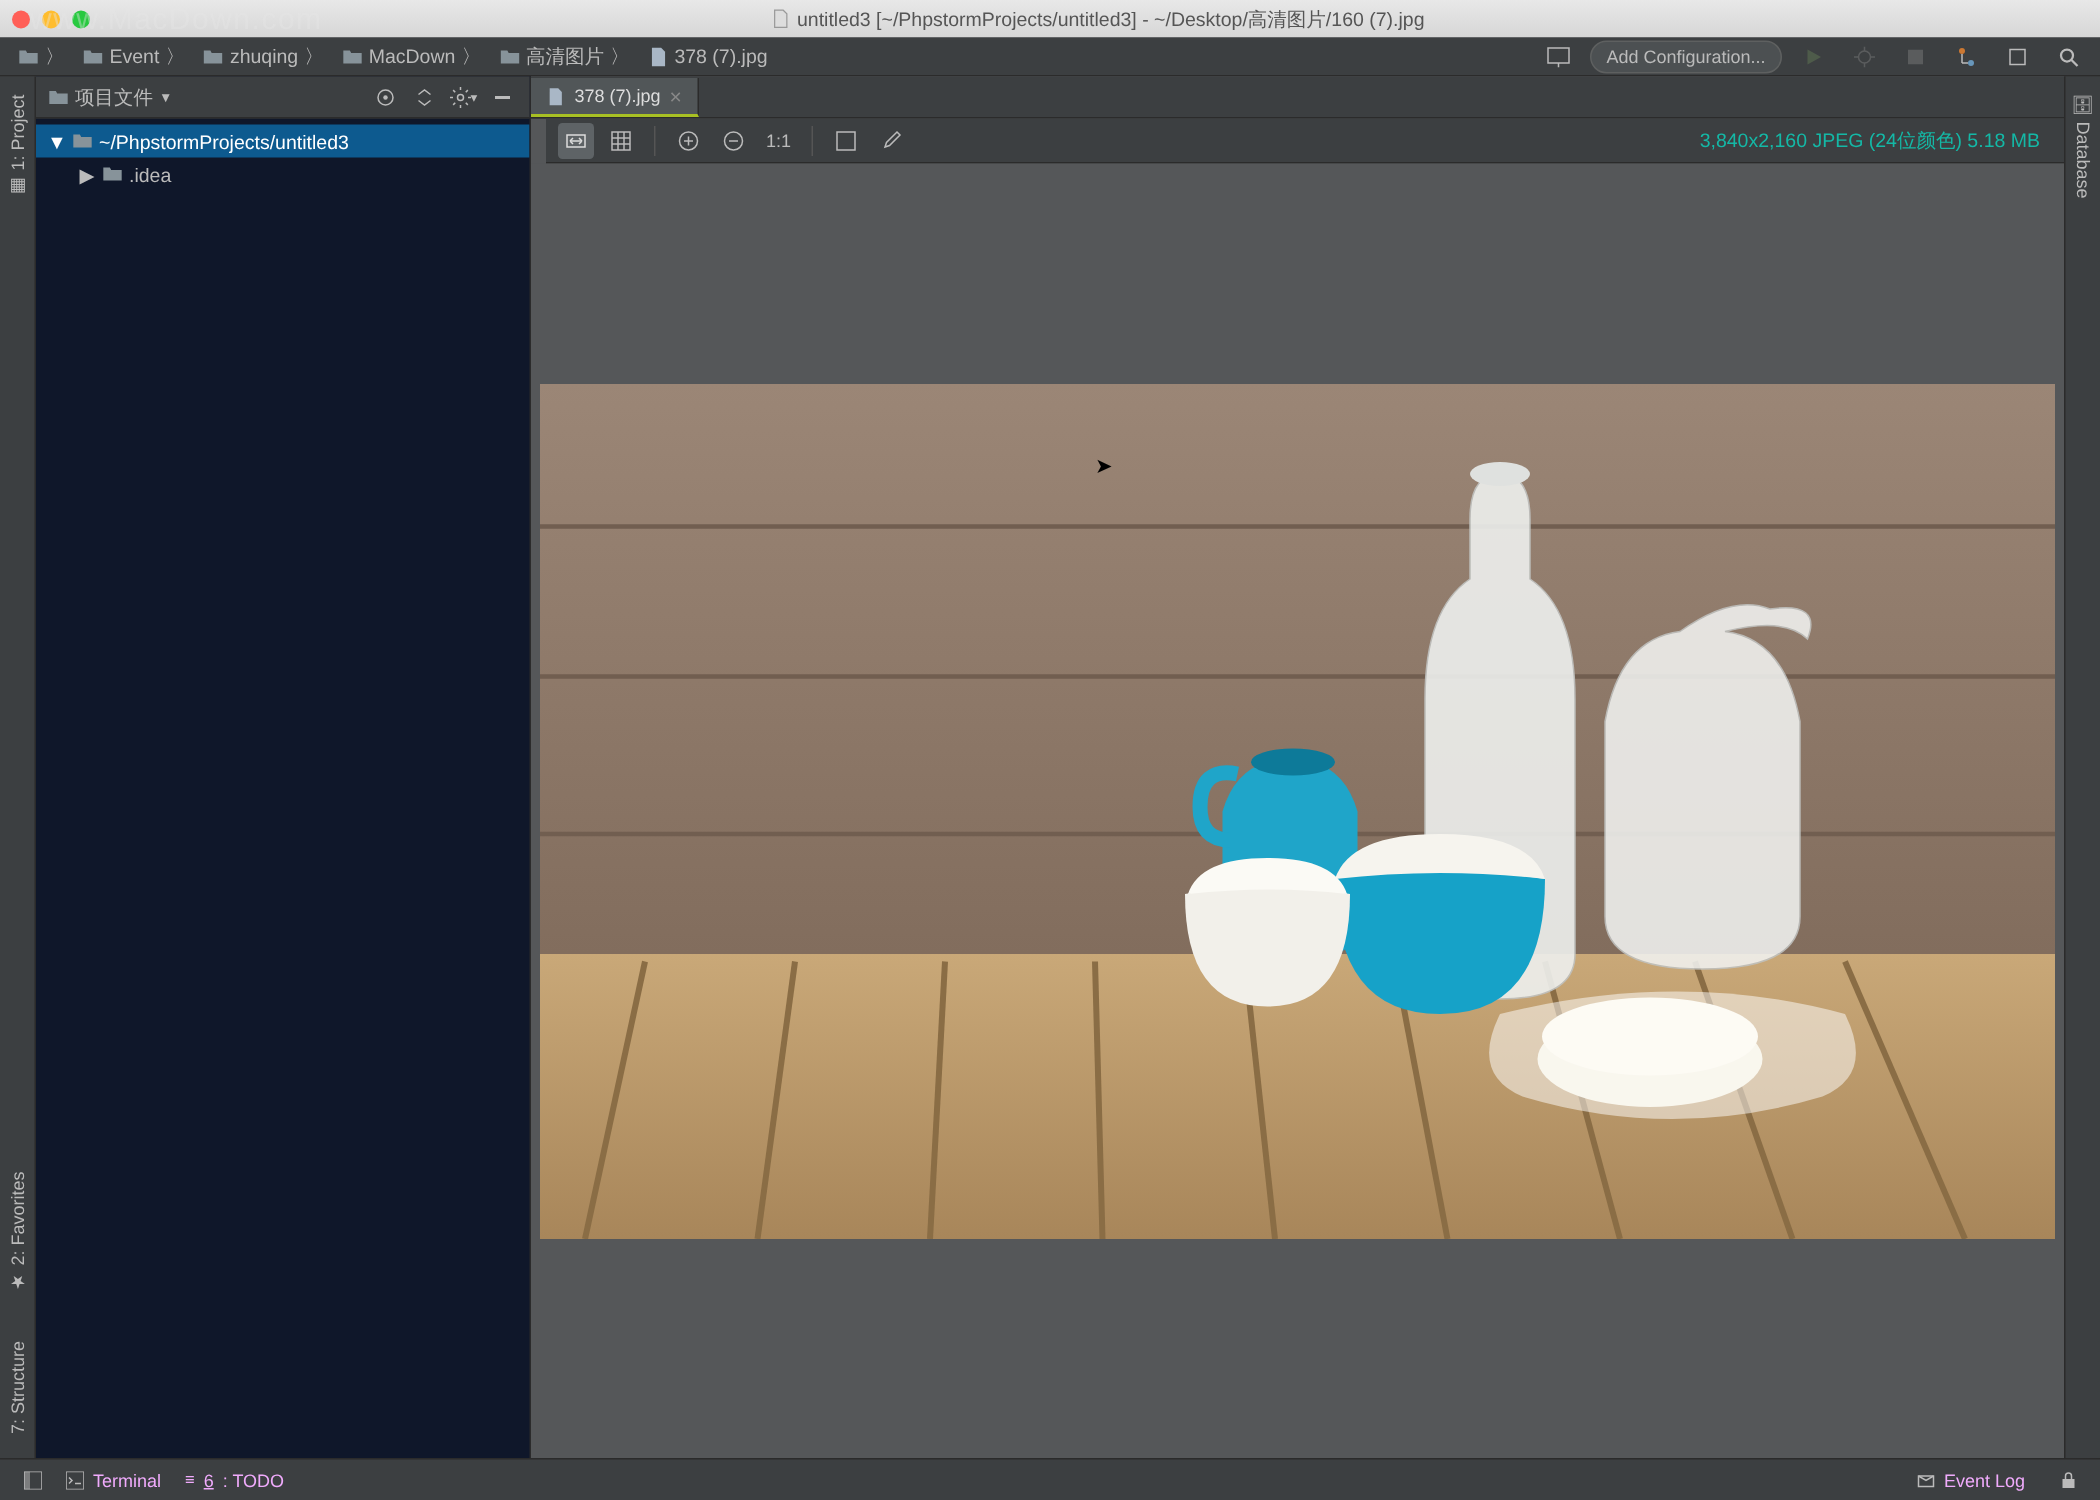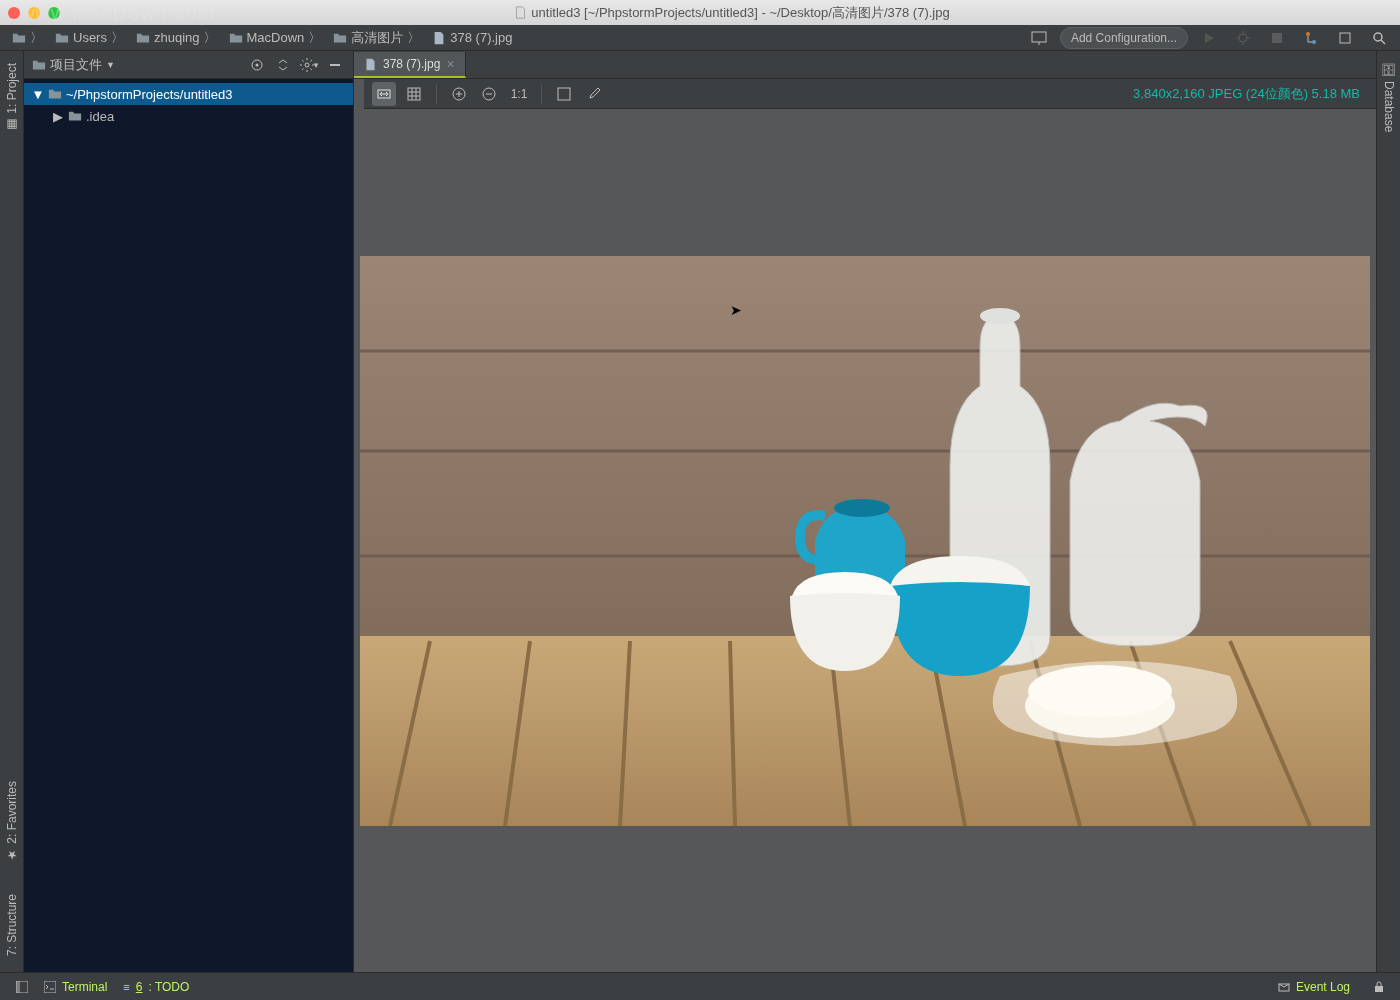--- a/index.html
+++ b/index.html
@@ -36,56 +36,56 @@
 .tab .x{color:#888;cursor:pointer;font-size:14px;}
 .imgtoolbar{height:30px;background:#3c3f41;border-bottom:1px solid #2b2b2b;display:flex;align-items:center;padding:0 8px;gap:6px;margin-left:10px;}
 .tbtn{width:24px;height:24px;display:flex;align-items:center;justify-content:center;cursor:pointer;border-radius:3px;}
 .tbtn.active{background:#5e6366;}
 .tsep{width:1px;height:20px;background:#555;margin:0 4px;}
 .imginfo{margin-left:auto;color:#14b8a6;font-size:13px;padding-right:8px;}
 .canvas{flex:1;background:#555759;display:flex;align-items:center;justify-content:center;overflow:hidden;position:relative;}
 .img-frame{width:1010px;height:570px;position:relative;}
 .img-frame svg{width:100%;height:100%;}
 .statusbar{height:28px;background:#3c3f41;border-top:1px solid #2b2b2b;display:flex;align-items:center;padding:0 8px;}
-.sb-item{display:flex;align-items:center;gap:6px;padding:2px 8px;cursor:pointer;color:#bef264;font-size:12px;}
+.sb-item{display:flex;align-items:center;gap:6px;padding:2px 8px;cursor:pointer;color:#f0abfc;font-size:12px;}
 .sb-right{margin-left:auto;display:flex;align-items:center;gap:8px;}
 .smallfile{width:13px;height:13px;fill:#a9b7c6;}
 .folder{width:14px;height:14px;fill:#87939A;}
 .cursor-arrow{position:absolute;top:46px;left:370px;font-size:14px;color:#000;}
 </style>
 </head>
 <body>
 
 <div class="titlebar">
   <div class="traffic">
     <span class="tf-close"></span>
     <span class="tf-min"></span>
     <span class="tf-max"></span>
   </div>
   <div class="titlebar-title">
     <svg class="smallfile" viewBox="0 0 16 16">
         <path d="M3 1h7l3 3v11H3z" fill="#ddd" stroke="#999"></path>
       </svg>
-    <span>untitled3 [~/PhpstormProjects/untitled3] - ~/Desktop/高清图片/378 (7).jpg</span>
+    <span>untitled3 [~/PhpstormProjects/untitled3] - ~/Desktop/高清图片/160 (7).jpg</span>
   </div>
 </div>
 <div class="watermark">www.MacDown.com</div>
 
 <div class="navbar">
   <div class="crumb">
     <svg class="folder" viewBox="0 0 16 16">
         <path d="M1 3h5l1 2h8v8H1z"></path>
       </svg>
     <span>〉</span>
   </div>
   <div class="crumb">
       <svg class="folder" viewBox="0 0 16 16">
         <path d="M1 3h5l1 2h8v8H1z"></path>
       </svg>
-      <span>Users</span>
+      <span>Event</span>
       <span>〉</span>
     </div>
   <div class="crumb">
       <svg class="folder" viewBox="0 0 16 16">
         <path d="M1 3h5l1 2h8v8H1z"></path>
       </svg>
       <span>zhuqing</span>
       <span>〉</span>
     </div>
   <div class="crumb">

